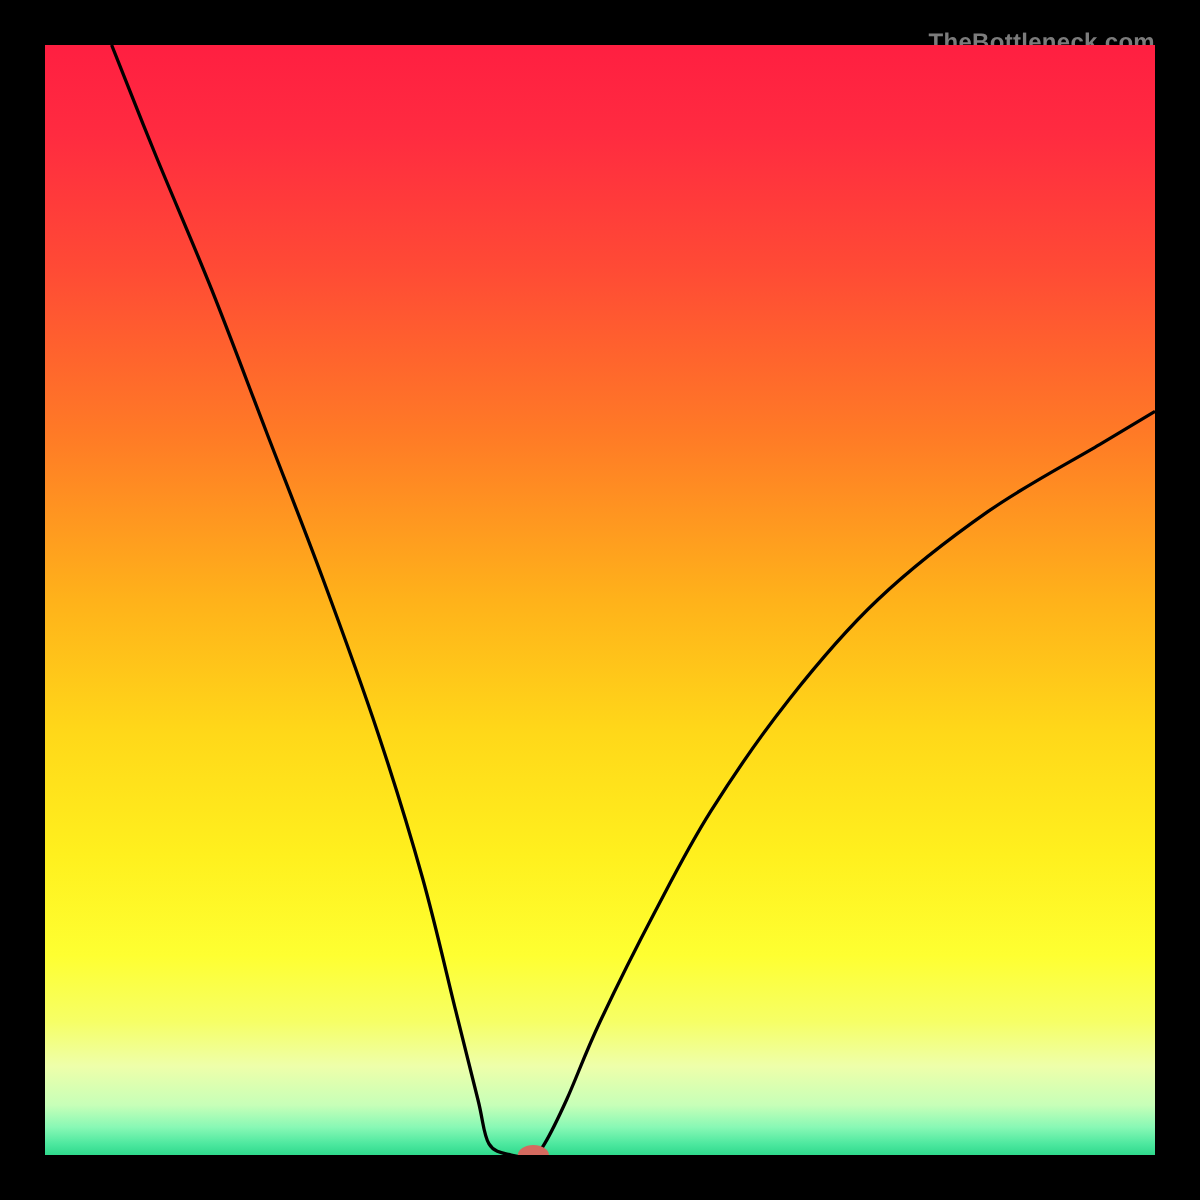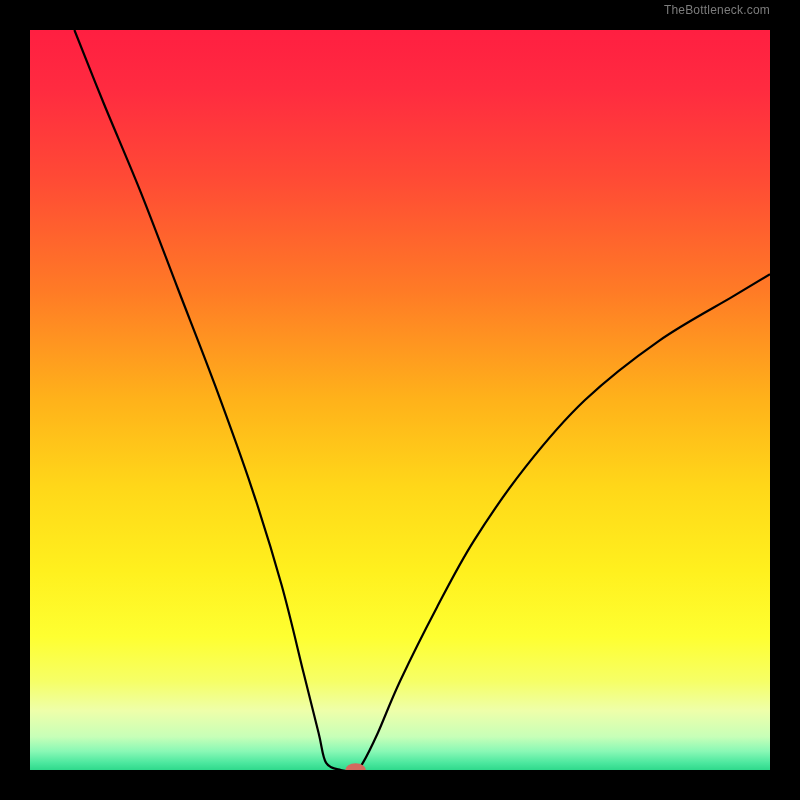--- a/index.html
+++ b/index.html
@@ -26,25 +26,25 @@
   .gradient {
     position: absolute;
     inset: 0;
   }
   .curve-svg {
     position: absolute;
     inset: 0;
   }
   .watermark {
     position: absolute;
-    top: 3px;
+    top: 20px;
     right: 30px;
     font-family: Arial, Helvetica, sans-serif;
-    font-size: 12px;
-    font-weight: 400;
+    font-size: 16px;
+    font-weight: 700;
     color: #7c7c7c;
     letter-spacing: 0.2px;
   }
 </style>
 </head>
 <body>
 
 <div class="frame">
   <div class="watermark">TheBottleneck.com</div>
   <div class="plot-area">

